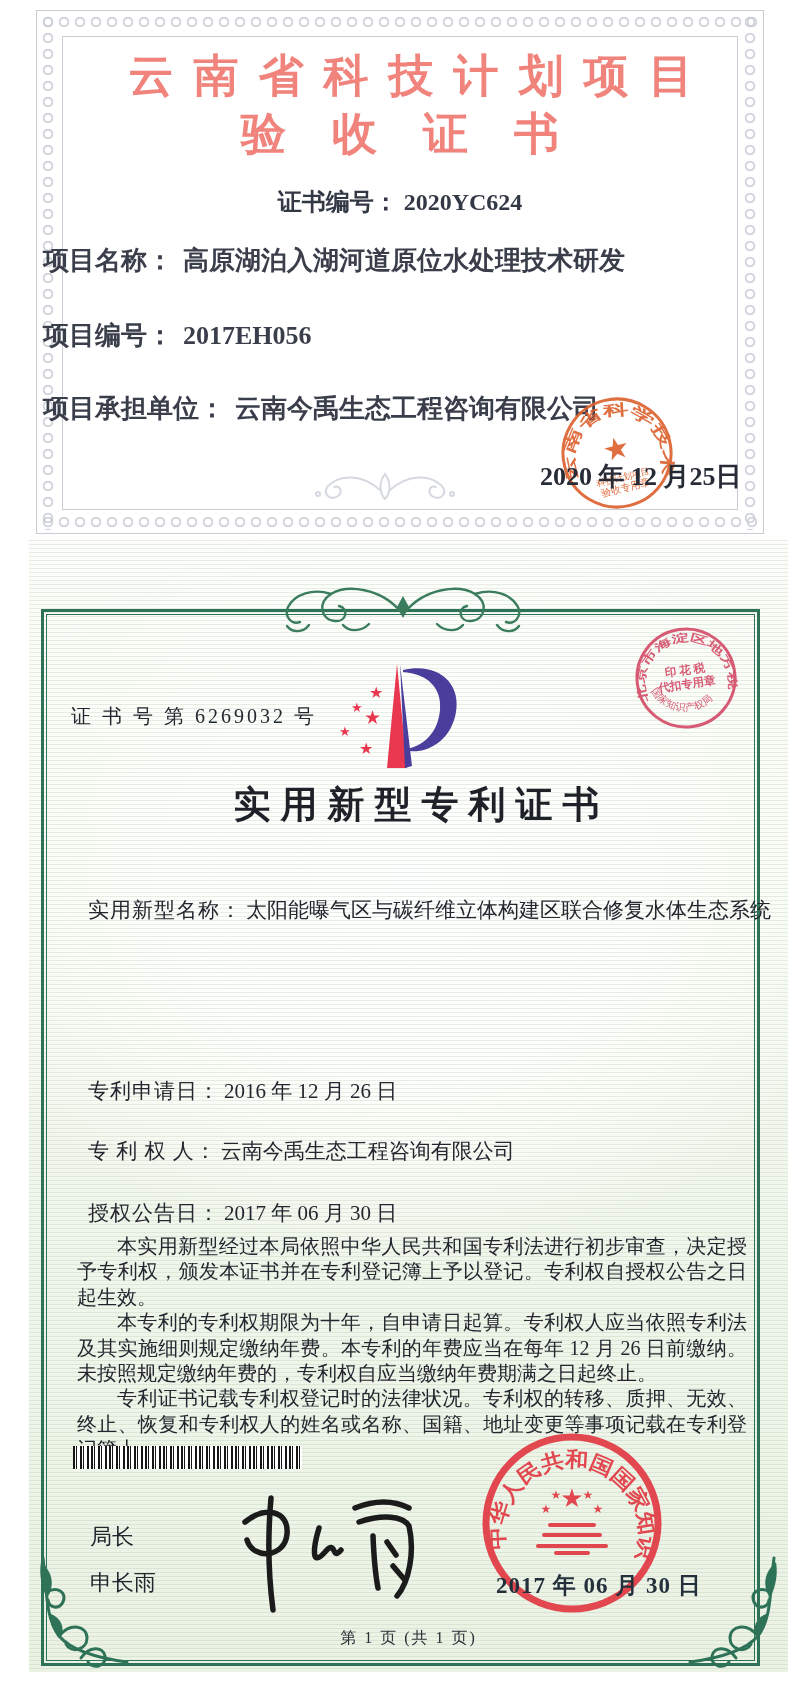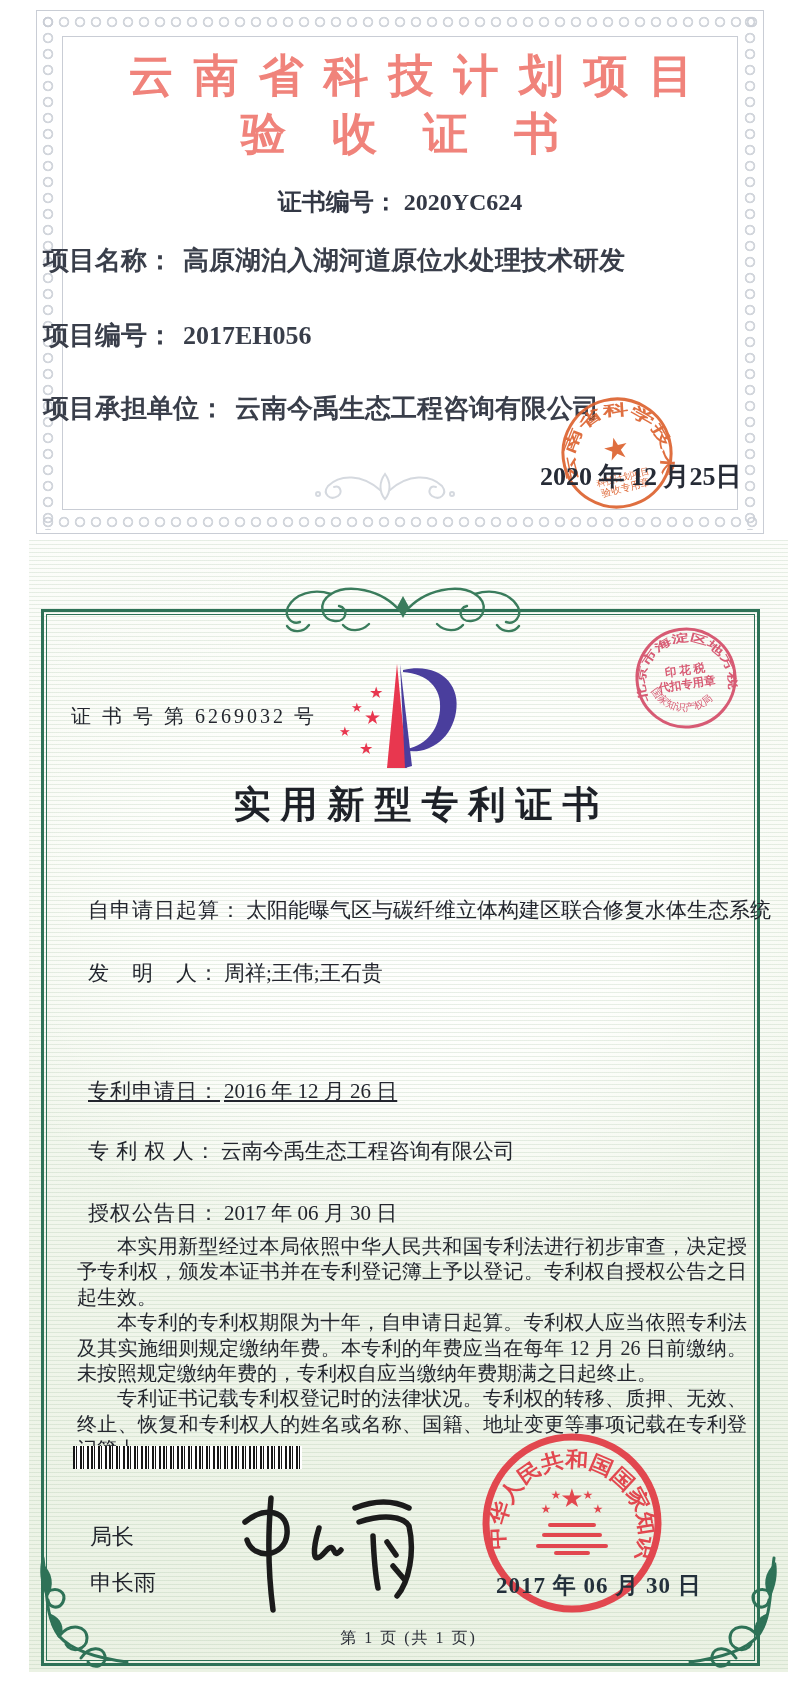--- a/index.html
+++ b/index.html
@@ -154,26 +154,23 @@
       <text font-size="10.5" font-weight="bold"><textPath href="#taxtop" startOffset="4" textLength="190" lengthAdjust="spacingAndGlyphs">北京市海淀区地方税务局</textPath></text>
       <text x="54" y="50" font-size="11.5" font-weight="bold" text-anchor="middle">印 花 税</text>
       <text x="54" y="64" font-size="11.5" font-weight="bold" text-anchor="middle">代扣专用章</text>
       <text font-size="10"><textPath href="#taxbot" startOffset="2" textLength="72" lengthAdjust="spacingAndGlyphs">国家知识产权局</textPath></text>
     </g>
   </svg>
 
   <div class="abs pat-title">实用新型专利证书</div>
 
   <div class="abs pat-row" style="top:356px;">
-    <span class="lbl">自申请日起算：</span><span class="val">太阳能曝气区与碳纤维立体构建区联合修复水体生态系统</span>
-  </div>
-  <div class="abs pat-row" style="top:419px;">
-    <span class="lbl">发　明　人：</span><span class="val">周祥;王伟;王石贵</span>
-  </div>
-  <div class="abs pat-row" style="top:537px;text-decoration:underline;">
+    <span class="lbl">实用新型名称：</span><span class="val">太阳能曝气区与碳纤维立体构建区联合修复水体生态系统</span>
+  </div>
+  <div class="abs pat-row" style="top:537px;">
     <span class="lbl">专利申请日：</span><span class="val">2016 年 12 月 26 日</span>
   </div>
   <div class="abs pat-row" style="top:597px;">
     <span class="lbl">专 利 权 人：</span><span class="val">云南今禹生态工程咨询有限公司</span>
   </div>
   <div class="abs pat-row" style="top:659px;">
     <span class="lbl">授权公告日：</span><span class="val">2017 年 06 月 30 日</span>
   </div>
 
   <div class="abs pat-paras">

